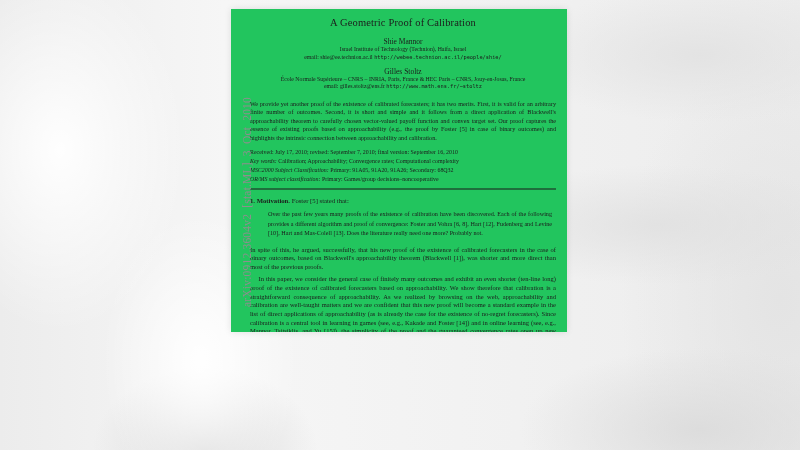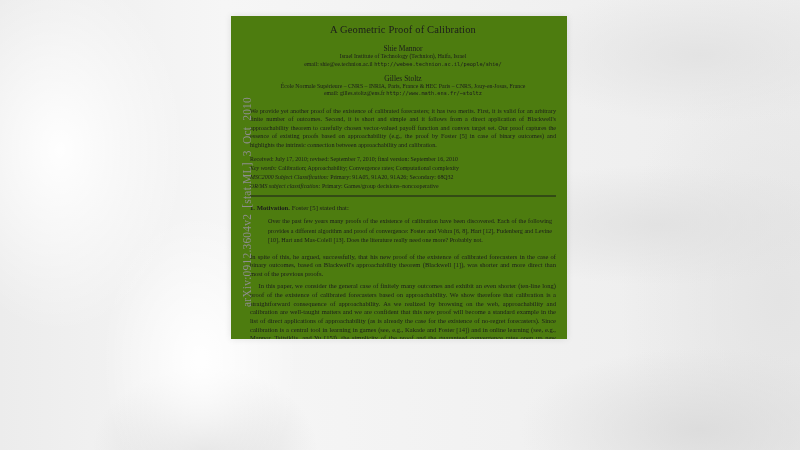--- a/index.html
+++ b/index.html
@@ -19,23 +19,23 @@
       radial-gradient(ellipse 150px 110px at 205px 450px, rgba(214,214,214,0.85), rgba(214,214,214,0) 75%),
       radial-gradient(ellipse 240px 90px  at 700px 55px,  rgba(226,226,226,0.9),  rgba(226,226,226,0) 75%),
       radial-gradient(ellipse 260px 80px  at 660px 225px, rgba(224,224,224,0.85), rgba(224,224,224,0) 75%),
       radial-gradient(ellipse 240px 110px at 700px 430px, rgba(219,219,219,0.9),  rgba(219,219,219,0) 75%),
       radial-gradient(ellipse 200px 320px at 780px 300px, rgba(227,227,227,0.9),  rgba(227,227,227,0) 80%),
       linear-gradient(90deg, #ececec 0%, #f6f6f6 28%, #f0f0f0 72%, #ececec 100%);
   }
 
   
   .page {
-    position: absolute; left: 231px; top: 16px;
+    position: absolute; left: 231px; top: 9px;
     width: 336px; height: 323px;
-    background: #4d7c0f;
+    background: #22c55e;
     box-shadow: 0 0 7px rgba(0,0,0,0.10);
     overflow: hidden;
   }
   .page-inner {
     position: relative;
     width: 672px; height: 900px;
     transform: scale(0.5); transform-origin: 0 0;
     padding: 8px 22px 0 38px;
     color: #1c1c1c;
   }

